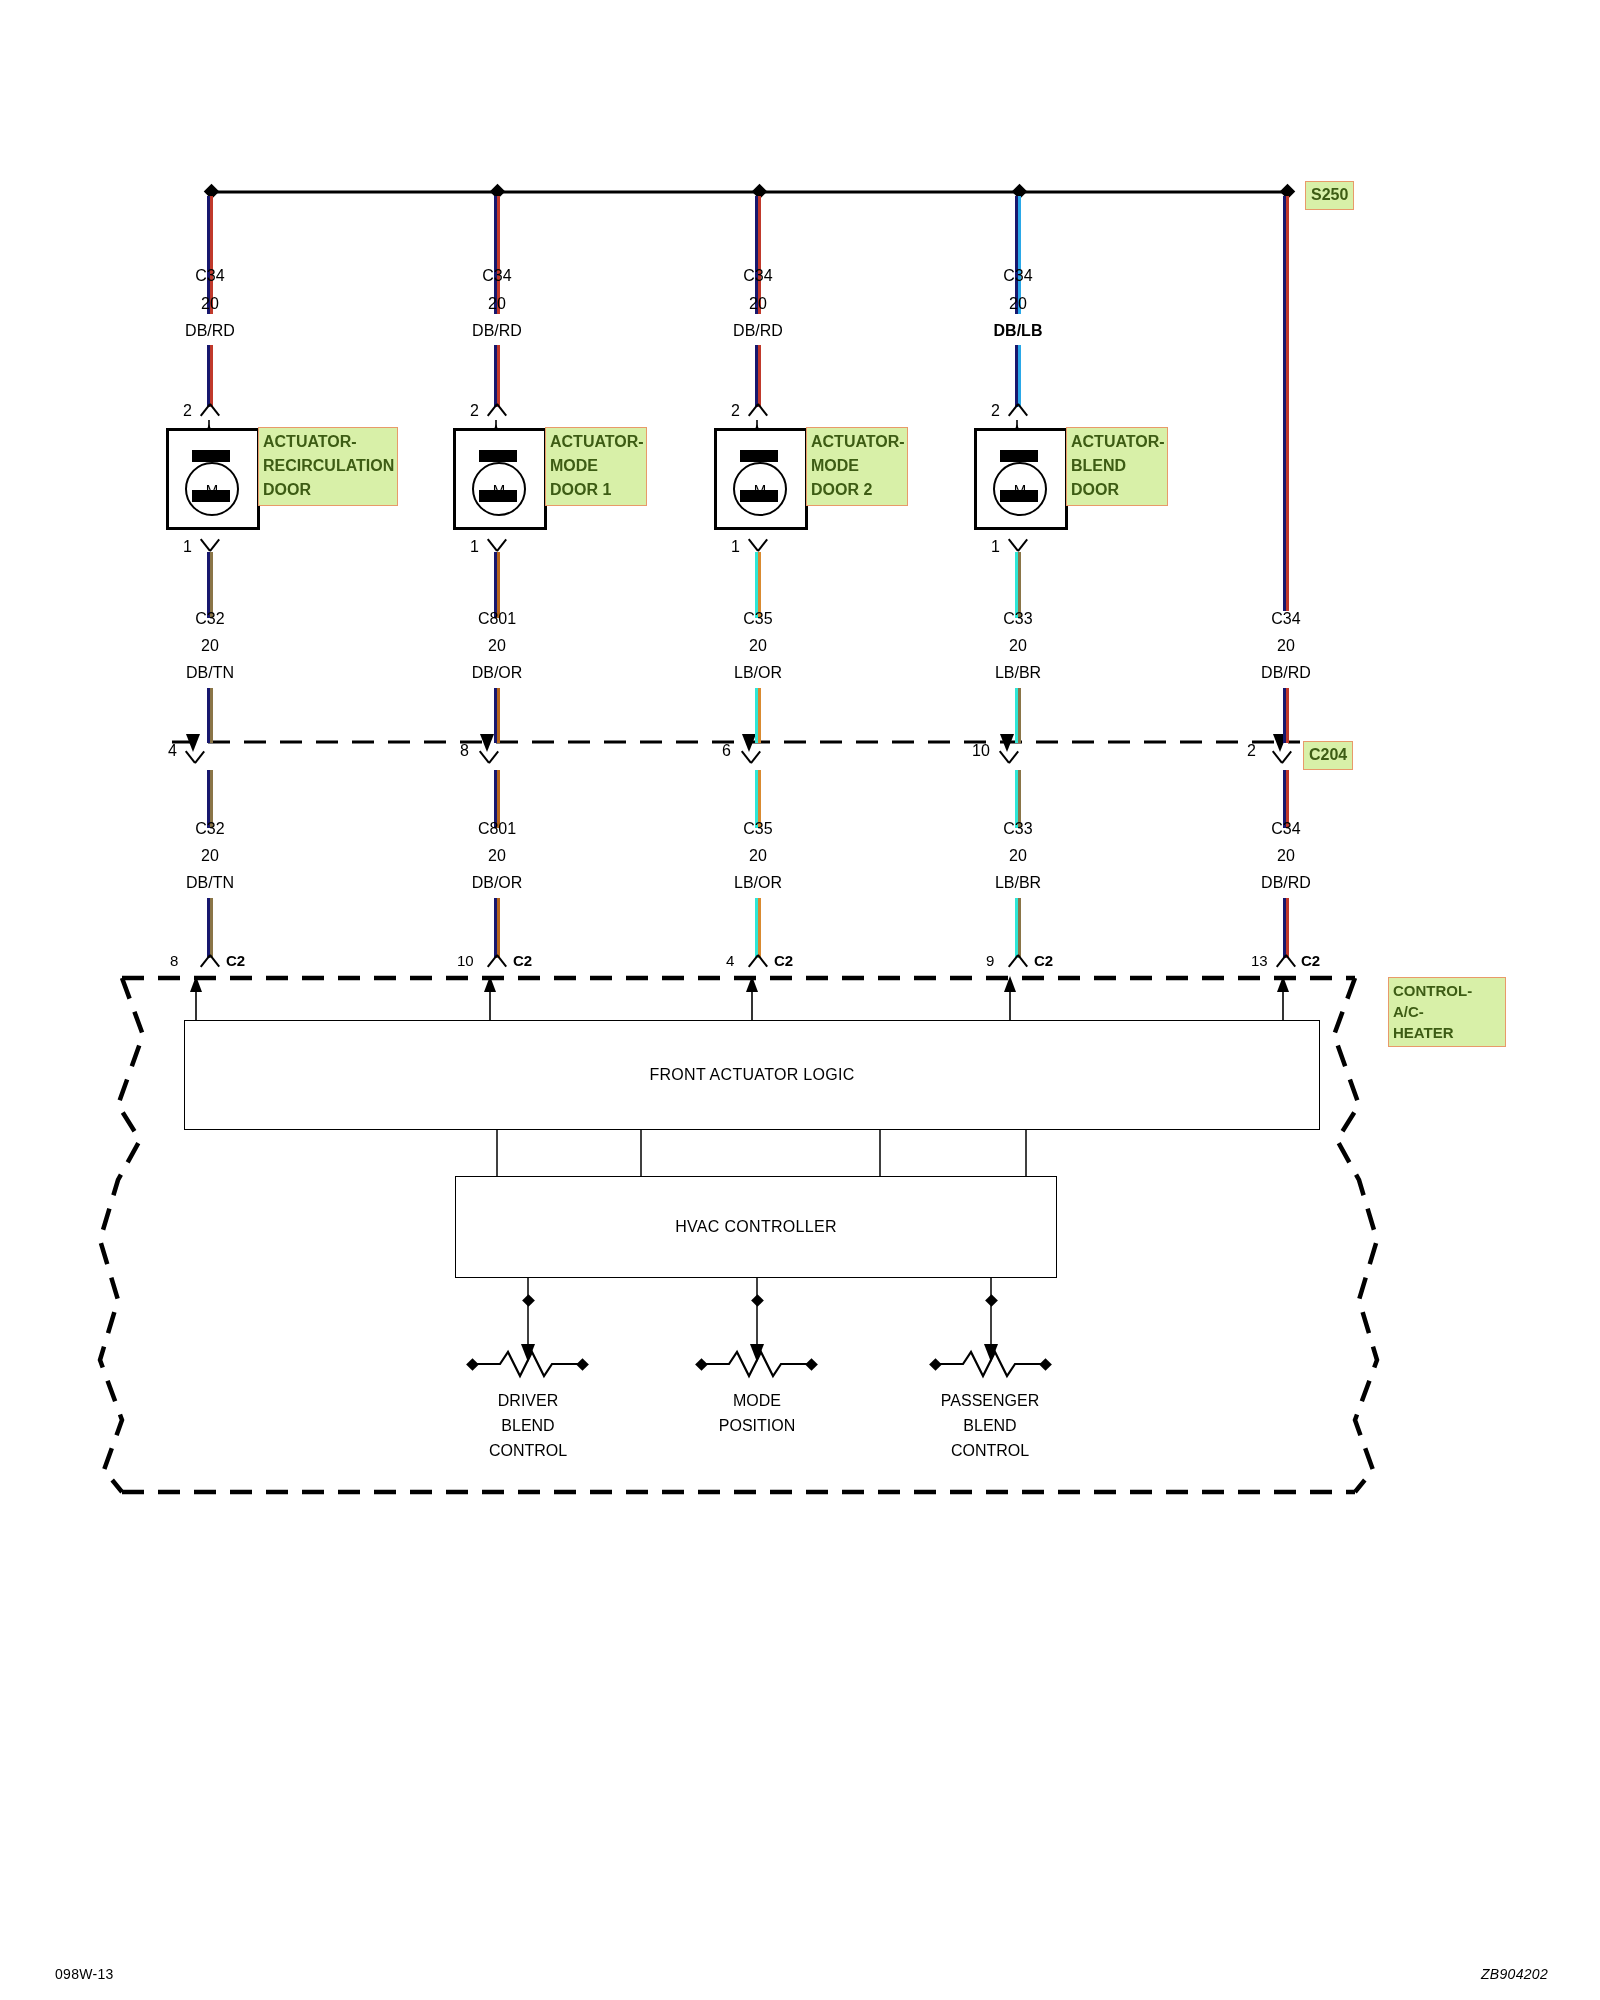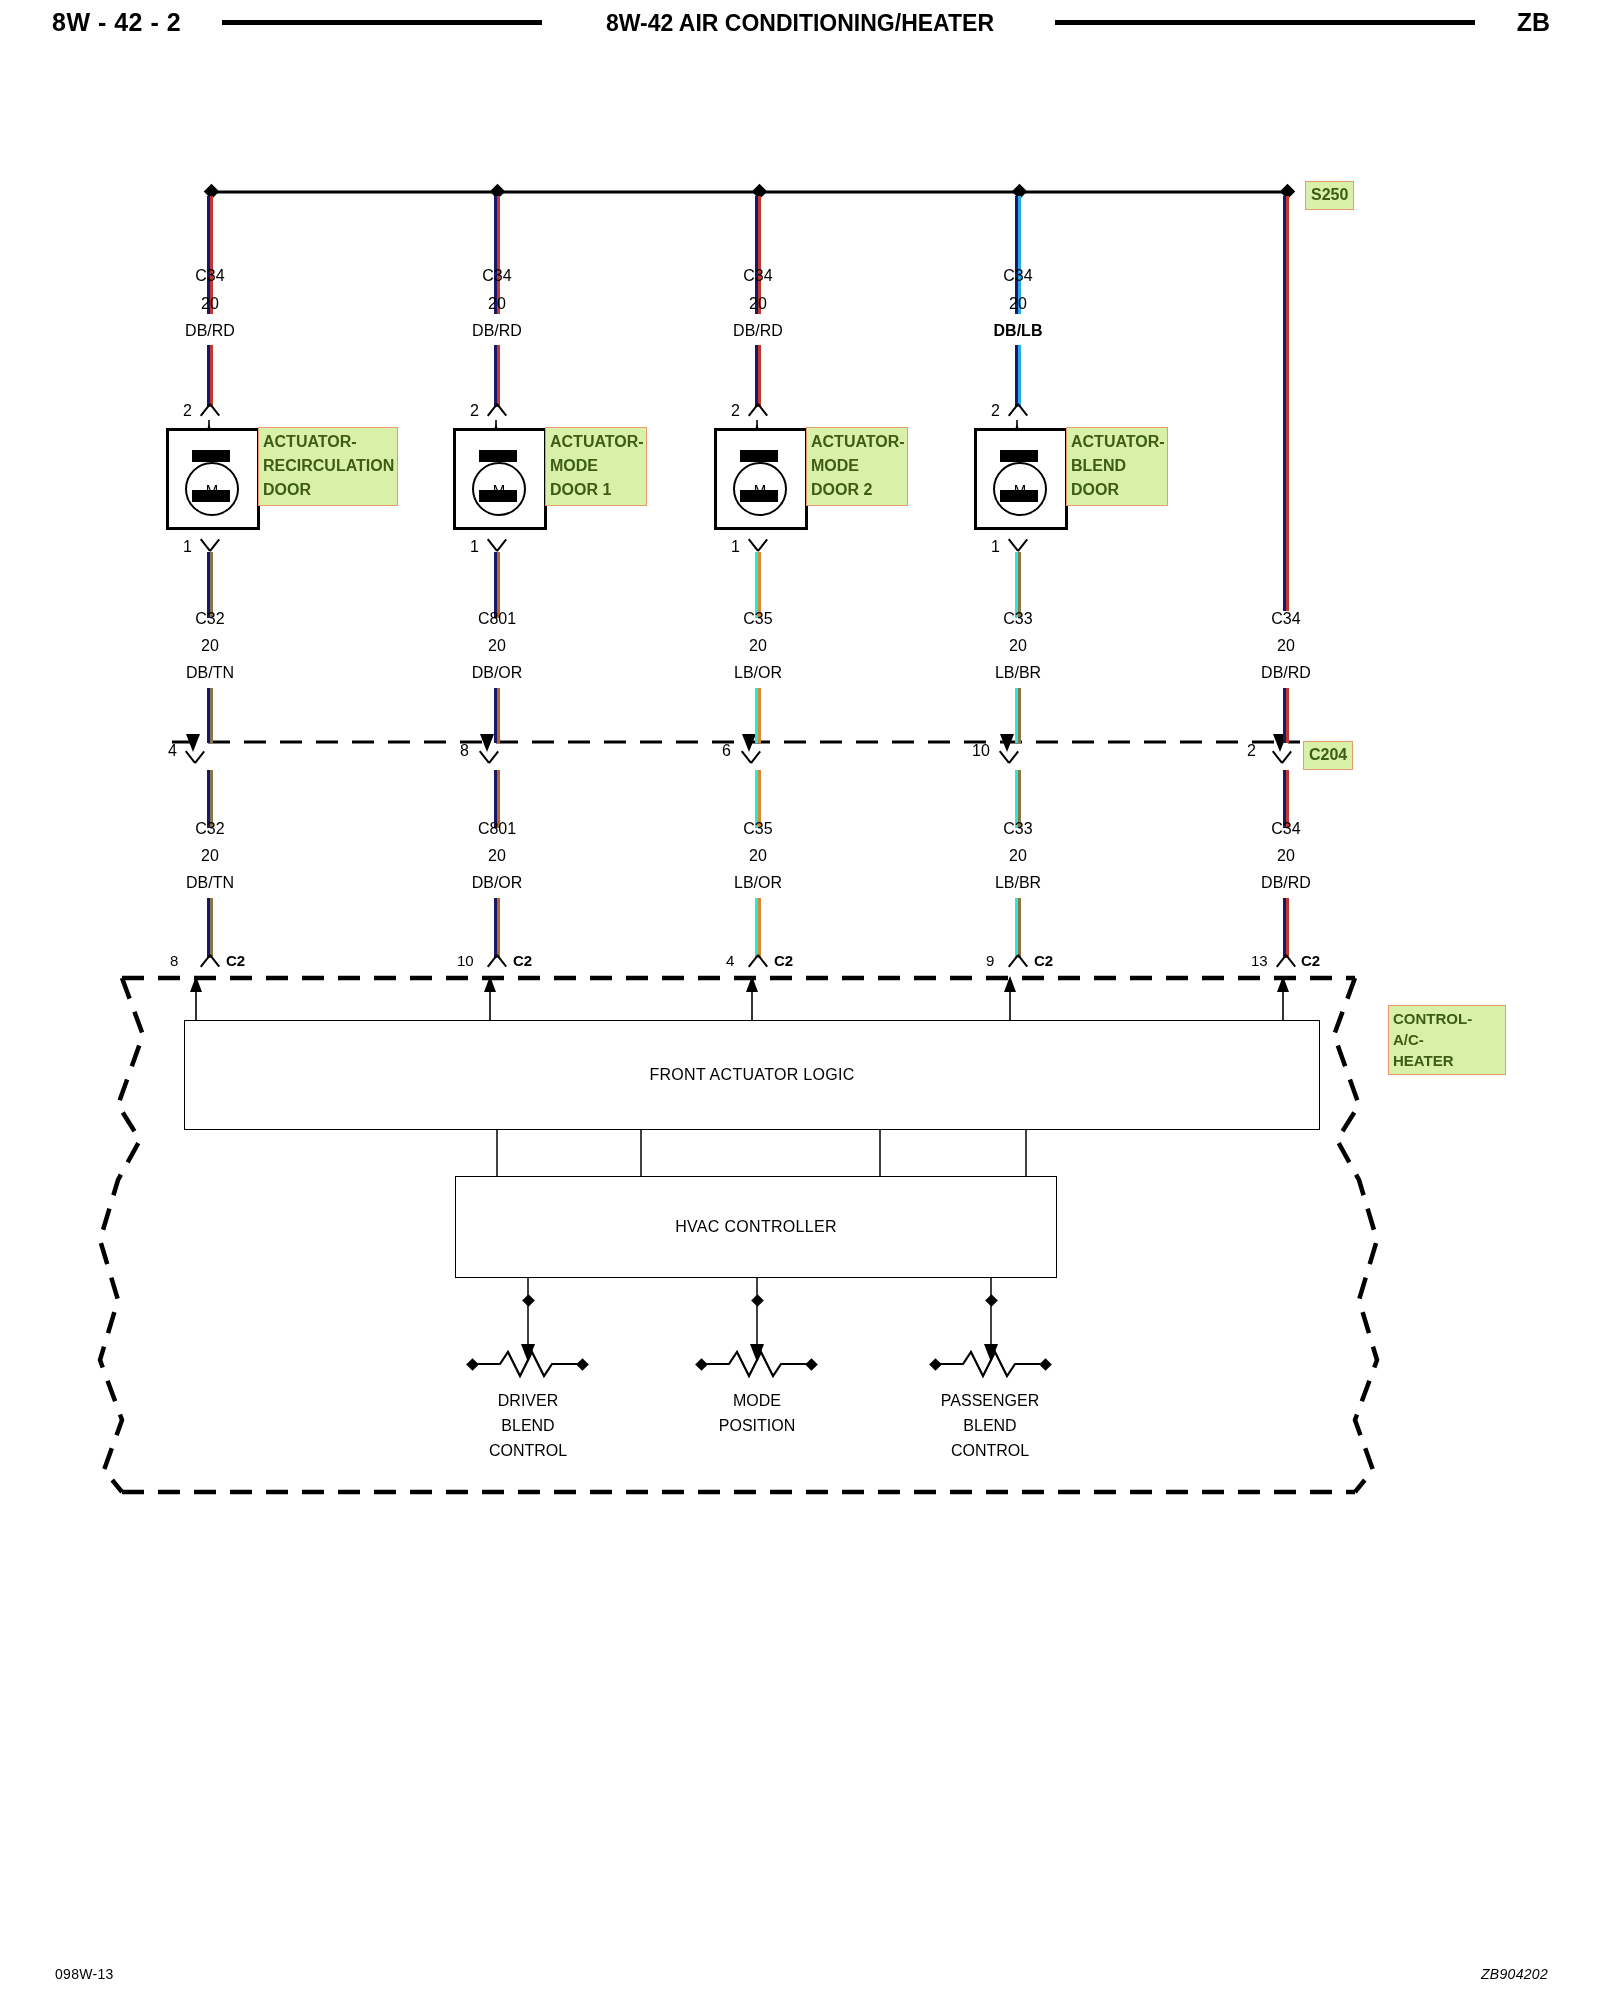--- a/index.html
+++ b/index.html
@@ -64,21 +64,21 @@
     position:absolute;
     background:#d8f0a8;
     border:1px solid #e89a6a;
     color:#3d5c14;
     font-weight:bold;
     font-size:16px;
     line-height:24px;
     padding:2px 4px 3px 4px;
     white-space:pre-line;
   }
-  .callout.sm{font-size:15px;line-height:21px;margin-top:28px;}
+  .callout.sm{font-size:15px;line-height:21px;}
 
   
   .caret{position:absolute;width:22px;height:13px;}
   .caret:before,.caret:after{
     content:"";position:absolute;top:0;width:1.6px;height:15px;background:#000;
   }
   .caret.up:before{left:10px;transform:rotate(38deg);transform-origin:top center;}
   .caret.up:after{left:10px;transform:rotate(-38deg);transform-origin:top center;}
   .caret.dn:before{left:10px;transform:rotate(-38deg);transform-origin:bottom center;}
   .caret.dn:after{left:10px;transform:rotate(38deg);transform-origin:bottom center;}
@@ -99,27 +99,20 @@
     position:absolute;border:1.5px solid #000;background:#fff;
     display:flex;align-items:center;justify-content:center;
     font-size:16px;letter-spacing:0.3px;
   }
 </style>
 </head>
 <body>
 
 <div id="page">
 
-  <div id="hdr">
-    <div class="pg-left">8W - 42 - 2</div>
-    <div class="rule l"></div>
-    <div class="pg-title">8W-42 AIR CONDITIONING/HEATER</div>
-    <div class="rule r"></div>
-    <div class="pg-right">ZB</div>
-  </div>
 
   <svg id="module-outline" width="1600" height="2000">
 
     <line x1="212" y1="192" x2="1288" y2="192" stroke="#000" stroke-width="3.2"></line>
 
     <line x1="172" y1="742" x2="1300" y2="742" stroke="#000" stroke-width="3.2" stroke-dasharray="22,14"></line>
 
     <path d="M 122 978 L 1355 978" stroke="#000" stroke-width="4.5" stroke-dasharray="22,14" fill="none"></path>
     <path d="M 122 978 L 143 1035 L 118 1105 L 140 1140 L 118 1180
              L 100 1240 L 118 1300 L 100 1360 L 122 1420 L 104 1470 L 122 1492" stroke="#000" stroke-width="4.5" stroke-dasharray="22,14" fill="none"></path>

